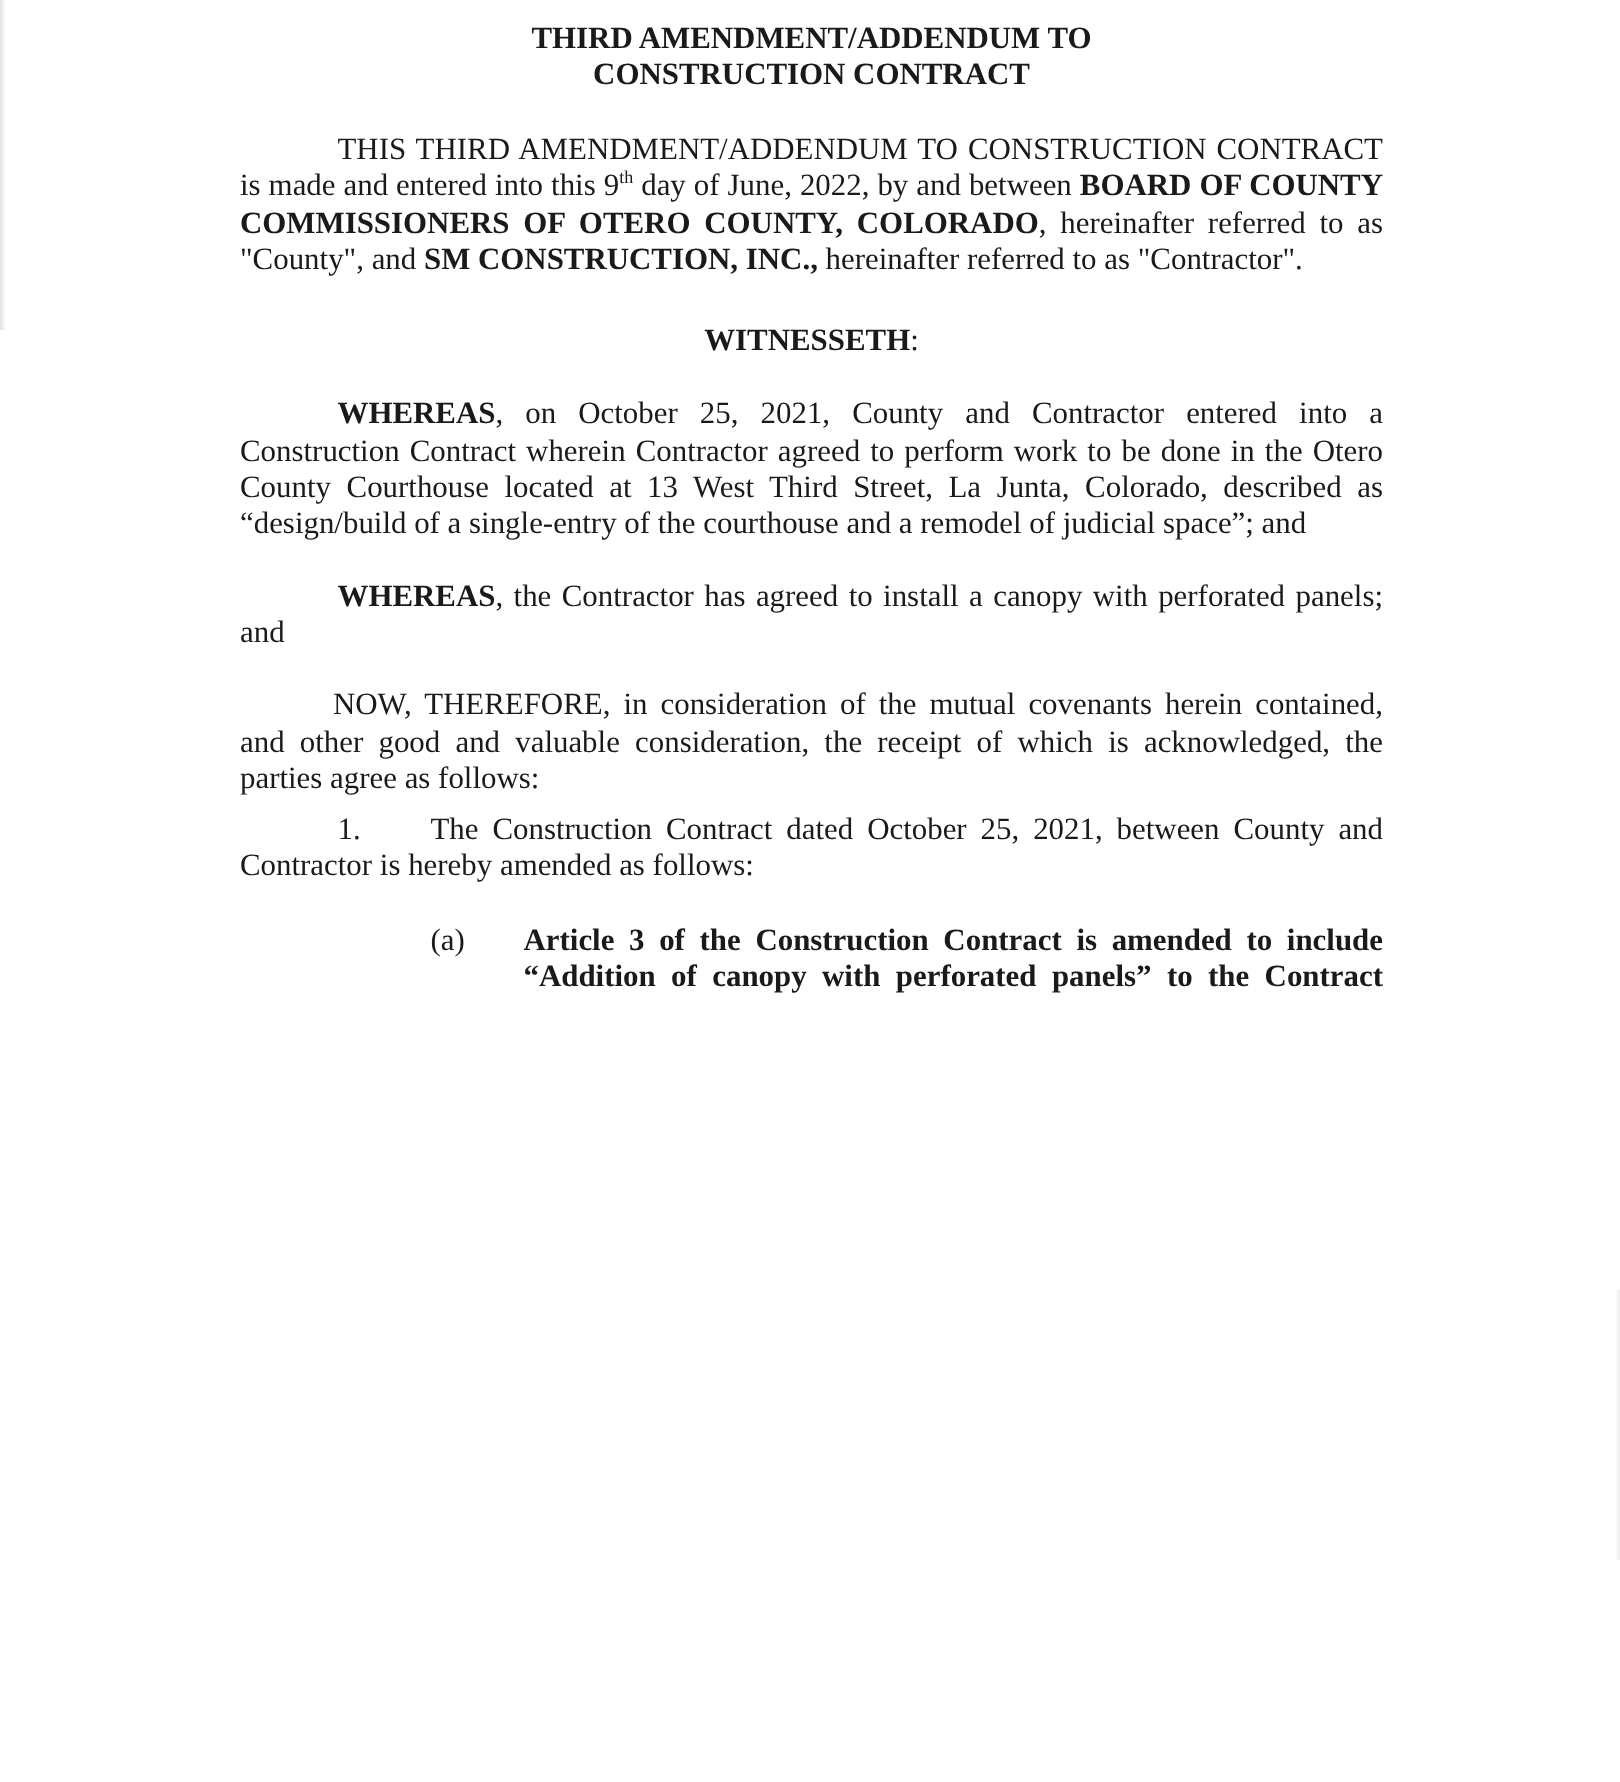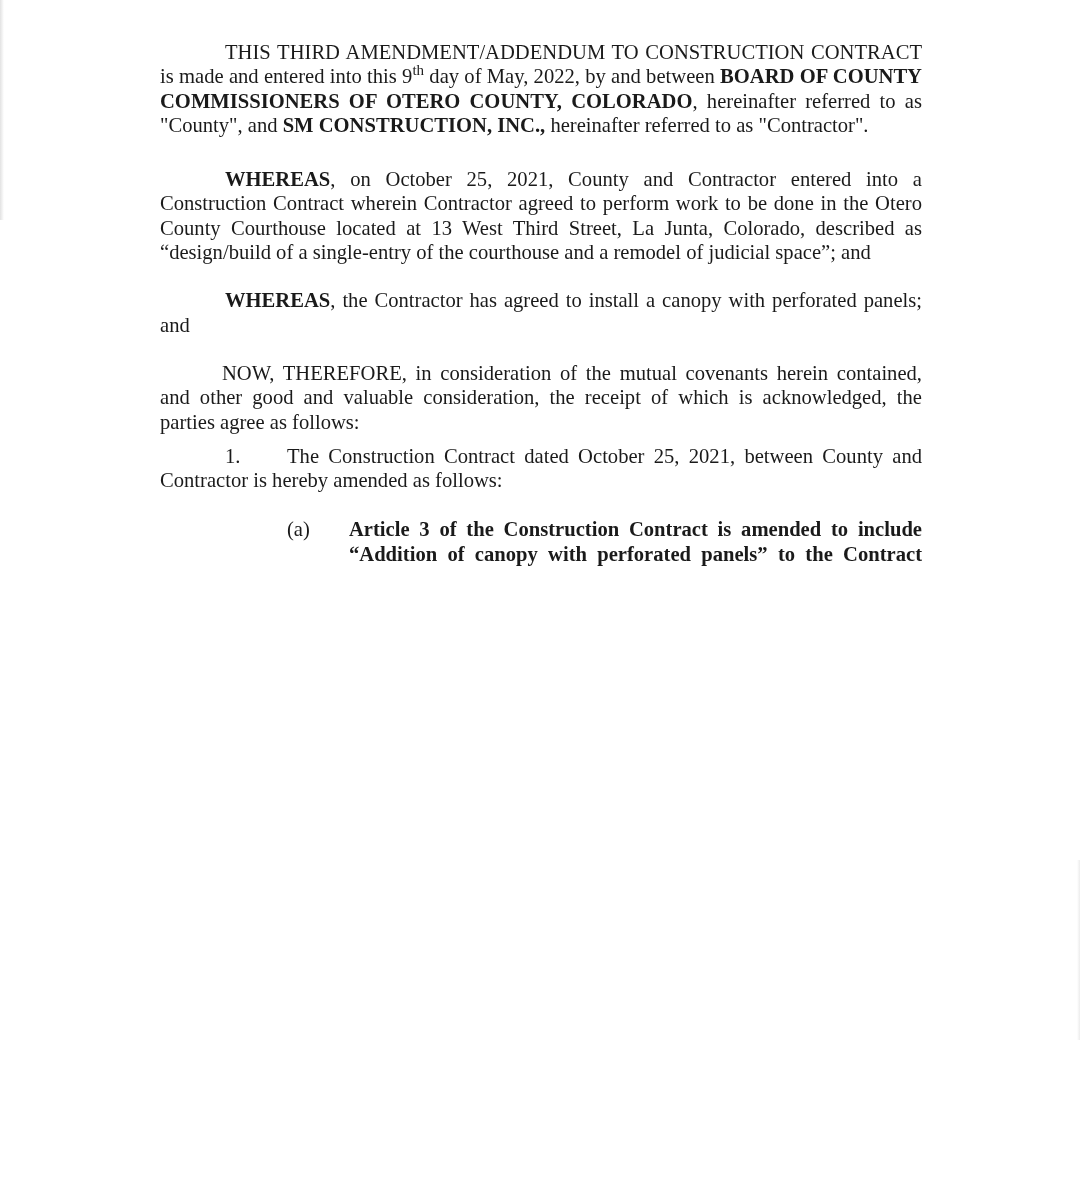--- a/index.html
+++ b/index.html
@@ -27,43 +27,46 @@
   .title div { margin: 0; }
   p {
     margin: 0; text-align: justify; text-indent: 65px;
   }
   .intro { margin-bottom: 30px; }
   .heading {
     text-align: center; font-weight: bold; margin: 0 0 25px 0; text-indent: 0;
   }
   .para { margin-bottom: 24px; }
   b { font-weight: bold; }
-  sup { font-size: 15px; line-height: 0; vertical-align: 8px; }
+  sup { font-size: 12px; line-height: 0; vertical-align: 8px; }
   .now { text-indent: 62px; margin-bottom: 10px; }
   .item1 { margin-bottom: 25px; }
   .item1 .num { display: inline-block; width: 62px; text-indent: 0; }
   .sub {
     display: flex; margin-left: 127px; text-indent: 0;
   }
   .sub .label { width: 62px; flex: none; }
   .sub .text { flex: 1; text-align: justify; text-align-last: justify; font-weight: bold; }
 </style>
 </head>
 <body>
 
 <div class="edge-left"></div>
 <div class="edge-right"></div>
 
 <div class="page">
 
   <div class="title">
+    <div>THIRD AMENDMENT/ADDENDUM TO</div>
+    <div>CONSTRUCTION CONTRACT</div>
   </div>
 
-  <p class="intro"><span>THIS THIRD AMENDMENT/ADDENDUM TO CONSTRUCTION CONTRACT is made and entered into this 9</span><sup>th</sup><span> day of May, 2022, by and between </span><b>BOARD OF COUNTY COMMISSIONERS OF OTERO COUNTY, COLORADO</b><span>, hereinafter referred to as "County", and </span><b>SM CONSTRUCTION, INC.,</b><span> hereinafter referred to as "Contractor".</span></p>
+  <p class="intro"><span>THIS THIRD AMENDMENT/ADDENDUM TO CONSTRUCTION CONTRACT is made and entered into this 9</span><sup>th</sup><span> day of June, 2022, by and between </span><b>BOARD OF COUNTY COMMISSIONERS OF OTERO COUNTY, COLORADO</b><span>, hereinafter referred to as "County", and </span><b>SM CONSTRUCTION, INC.,</b><span> hereinafter referred to as "Contractor".</span></p>
 
+  <p class="heading"><span>WITNESSETH</span><span style="font-weight:normal">:</span></p>
 
   <p class="para"><b>WHEREAS</b><span>, on October 25, 2021, County and Contractor entered into a Construction Contract wherein Contractor agreed to perform work to be done in the Otero County Courthouse located at 13 West Third Street, La Junta, Colorado, described as “design/build of a single-entry of the courthouse and a remodel of judicial space”; and</span></p>
 
 
 
 
   <p class="para"><b>WHEREAS</b><span>, the Contractor has agreed to install a canopy with perforated panels; and</span></p>
 
 
 

